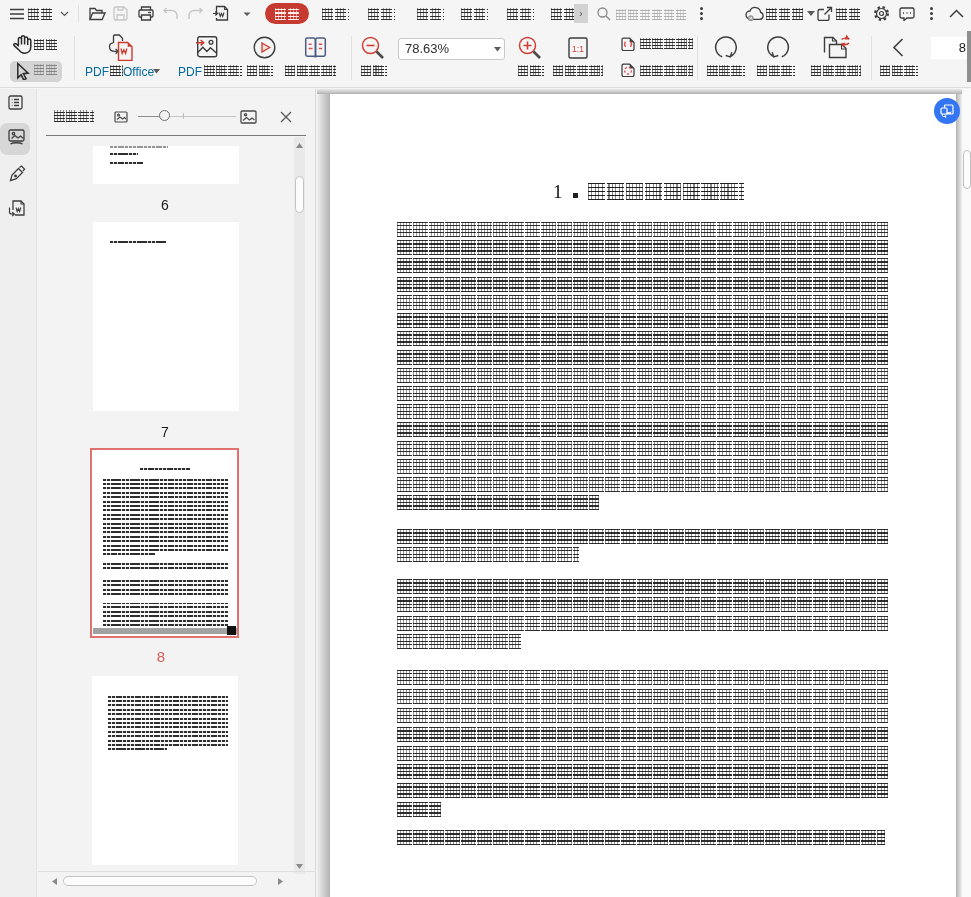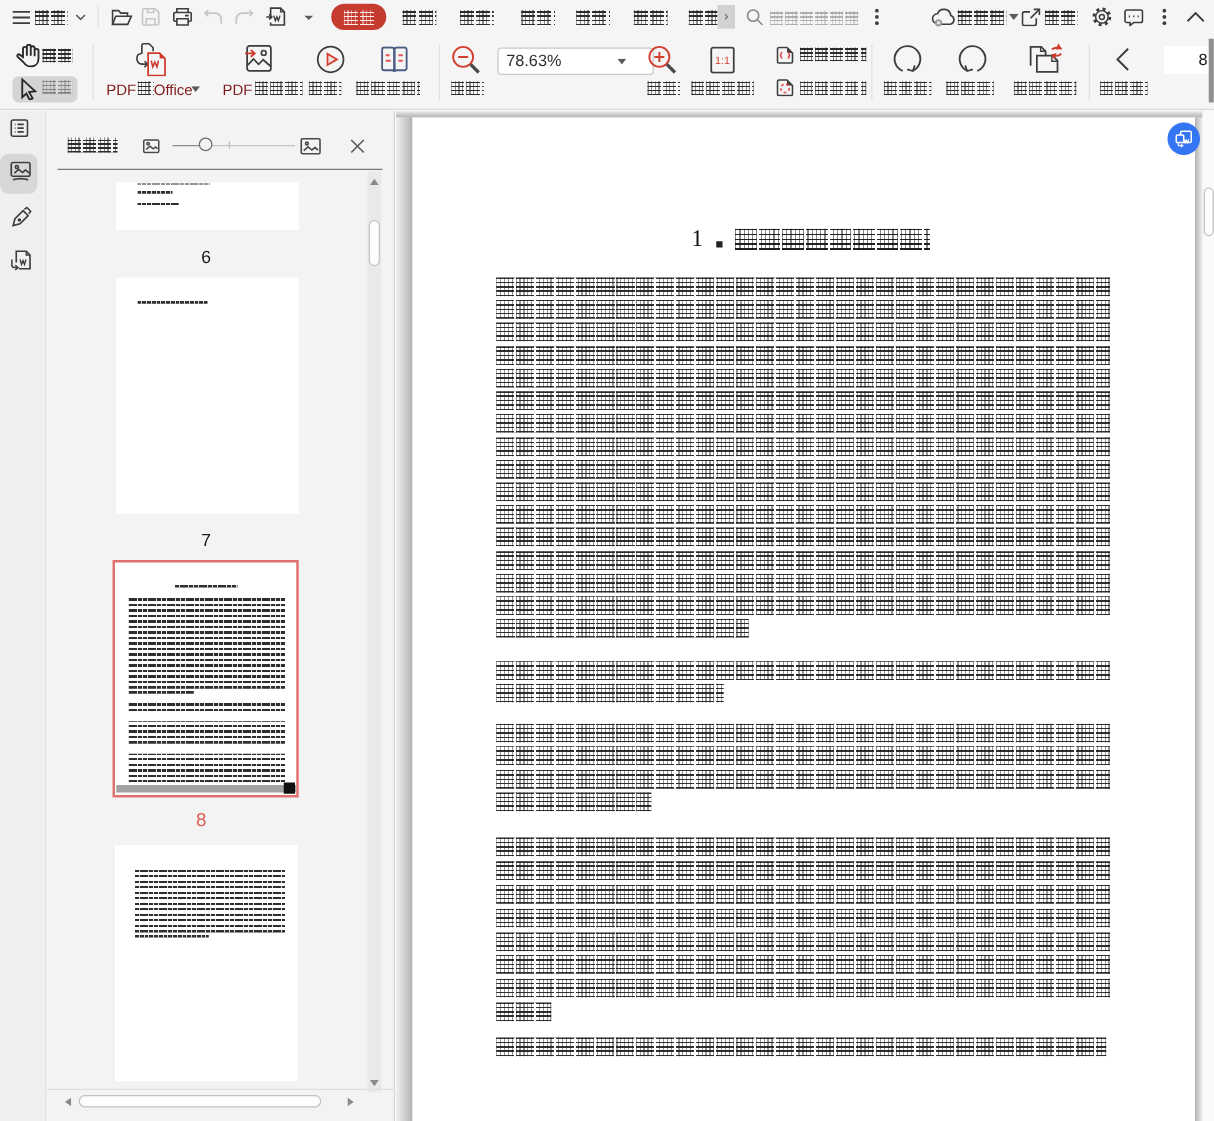--- a/index.html
+++ b/index.html
@@ -18,21 +18,21 @@
  repeating-linear-gradient(0deg,rgba(35,35,35,.95) 0 1.1px,rgba(0,0,0,0) 1.1px 3.3px),
  repeating-linear-gradient(90deg,rgba(35,35,35,.5) 0 1px,rgba(0,0,0,0) 1px 3px)}
 .z12{height:10.5px;background:
  repeating-linear-gradient(90deg,rgba(245,245,246,0) 0 10.4px,#f5f5f6 10.4px 12px),
  repeating-linear-gradient(0deg,rgba(160,160,160,.8) 0 1.05px,rgba(0,0,0,0) 1.05px 3px),
  repeating-linear-gradient(90deg,rgba(160,160,160,.4) 0 1px,rgba(0,0,0,0) 1px 2.9px)}
 .zw13{height:11.5px;background:
  repeating-linear-gradient(90deg,rgba(255,255,255,0) 0 11.3px,#c53b2f 11.3px 13px),
  repeating-linear-gradient(0deg,rgba(255,255,255,.9) 0 1.1px,rgba(255,255,255,0) 1.1px 3.2px),
  repeating-linear-gradient(90deg,rgba(255,255,255,.45) 0 1px,rgba(255,255,255,0) 1px 3px)}
-.lbl{position:absolute;font-size:13px;color:#7f1d1d}
+.lbl{position:absolute;font-size:13px;color:#0369a1}
 .zd12{height:11px;background:
  repeating-linear-gradient(90deg,rgba(245,245,246,0) 0 10.5px,#f5f5f6 10.5px 12.1px),
  repeating-linear-gradient(0deg,rgba(35,35,35,.95) 0 1.1px,rgba(0,0,0,0) 1.1px 3.1px),
  repeating-linear-gradient(90deg,rgba(35,35,35,.5) 0 1px,rgba(0,0,0,0) 1px 2.9px)}
 .zg12{height:11px;background:
  repeating-linear-gradient(90deg,rgba(220,220,220,0) 0 10.5px,#dcdcdc 10.5px 12.1px),
  repeating-linear-gradient(0deg,rgba(120,120,120,.85) 0 1.05px,rgba(0,0,0,0) 1.05px 3.1px),
  repeating-linear-gradient(90deg,rgba(120,120,120,.4) 0 1px,rgba(0,0,0,0) 1px 2.9px)}
 .bl{position:absolute;left:80px;width:491px;height:15px;background:
  repeating-linear-gradient(90deg,rgba(255,255,255,0) 0 14.6px,#fff 14.6px 16px),
@@ -185,21 +185,21 @@
       <path d="M4.6 7.2h3M4.6 11.5h4M14.8 7.2h3.4M14.8 11.5h3.4" stroke="#e05252" stroke-width="1.6"></path>
     </svg>
  <span class="z zd12" style="position:absolute;left:285px;top:38px;width:51px"></span>
  <div class="sep" style="left:351px;top:9px;height:44px"></div>
  <svg class="ic" style="left:361px;top:9px" width="24" height="24" fill="none">
       <circle cx="9.5" cy="9.5" r="8" stroke="#d23f31" stroke-width="1.5"></circle>
       <path d="M5.5 9.5h8" stroke="#d23f31" stroke-width="1.6"></path>
       <path d="M15.5 15.5l6.5 6.5" stroke="#4a4a4a" stroke-width="2.6"></path>
     </svg>
  <span class="z zd12" style="position:absolute;left:361px;top:38px;width:26px"></span>
- <div class="abs" style="left:398px;top:11px;width:125px;height:22px;background:#fff;border:1px solid #c9c9c9;border-radius:3px;font-size:13px;color:#2f2f2f;line-height:20px;padding-left:6px">78.63%</div>
+ <div class="abs" style="left:398px;top:11px;width:107px;height:22px;background:#fff;border:1px solid #c9c9c9;border-radius:3px;font-size:13px;color:#2f2f2f;line-height:20px;padding-left:6px">78.63%</div>
  <svg class="ic" style="left:494px;top:20px" width="7" height="5">
       <path d="M0 0h7L3.5 4.5z" fill="#5a5a5a"></path>
     </svg>
  <svg class="ic" style="left:518px;top:9px" width="24" height="24" fill="none">
       <circle cx="9.5" cy="9.5" r="8" stroke="#d23f31" stroke-width="1.5"></circle>
       <path d="M5.5 9.5h8M9.5 5.5v8" stroke="#d23f31" stroke-width="1.6"></path>
       <path d="M15.5 15.5l6.5 6.5" stroke="#4a4a4a" stroke-width="2.6"></path>
     </svg>
  <span class="z zd12" style="position:absolute;left:518px;top:38px;width:26px"></span>
  <svg class="ic" style="left:567px;top:10px" width="22" height="22" fill="none">

